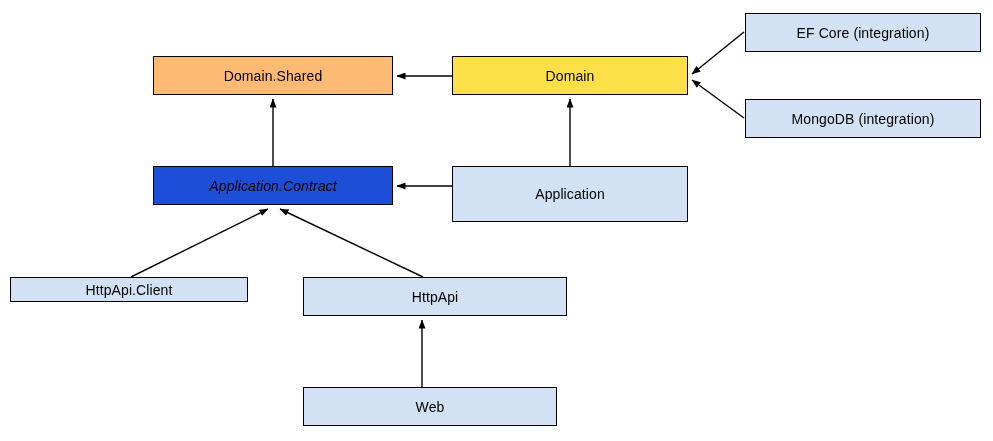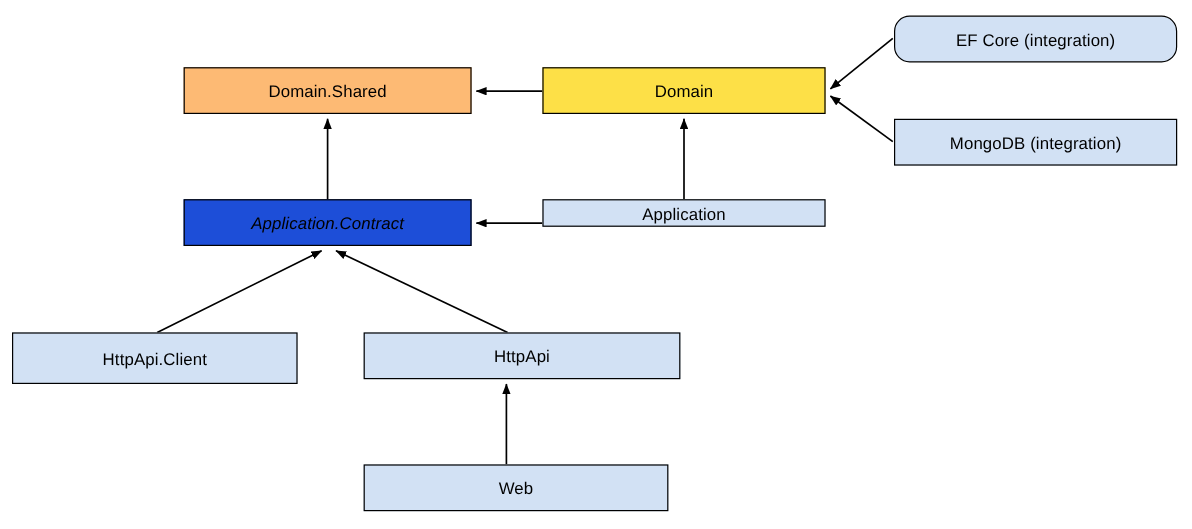--- a/index.html
+++ b/index.html
@@ -68,33 +68,33 @@
       </g>
   </svg>
 
   <div id="nodes-layer">
       <div class="node" style="left: 153px; top: 56px; width: 240px; height: 39px; background: #fdba74; border-color: rgb(0, 0, 0); color: rgb(0, 0, 0);">
         <span class="node-label">Domain.Shared</span>
       </div>
       <div class="node" style="left: 452px; top: 56px; width: 236px; height: 39px; background: #fde047; border-color: rgb(0, 0, 0); color: rgb(0, 0, 0);">
         <span class="node-label">Domain</span>
       </div>
-      <div class="node" style="left: 745px; top: 13px; width: 236px; height: 39px; background: rgb(210, 225, 244); border-color: rgb(0, 0, 0); color: rgb(0, 0, 0); border-radius: 13px;">
+      <div class="node" style="left: 745px; top: 13px; width: 236px; height: 39px; background: rgb(210, 225, 244); border-color: rgb(0, 0, 0); color: rgb(0, 0, 0);">
         <span class="node-label">EF Core (integration)</span>
       </div>
       <div class="node" style="left: 745px; top: 99px; width: 236px; height: 39px; background: rgb(210, 225, 244); border-color: rgb(0, 0, 0); color: rgb(0, 0, 0);">
         <span class="node-label">MongoDB (integration)</span>
       </div>
       <div class="node" style="left: 153px; top: 166px; width: 240px; height: 39px; background: #1d4ed8; border-color: rgb(0, 0, 0); color: rgb(0, 0, 0); font-style: italic;">
         <span class="node-label">Application.Contract</span>
       </div>
-      <div class="node" style="left: 452px; top: 166px; width: 236px; height: 23px; background: rgb(210, 225, 244); border-color: rgb(0, 0, 0); color: rgb(0, 0, 0);">
+      <div class="node" style="left: 452px; top: 166px; width: 236px; height: 56px; background: rgb(210, 225, 244); border-color: rgb(0, 0, 0); color: rgb(0, 0, 0);">
         <span class="node-label">Application</span>
       </div>
-      <div class="node" style="left: 10px; top: 277px; width: 238px; height: 43px; background: rgb(210, 225, 244); border-color: rgb(0, 0, 0); color: rgb(0, 0, 0);">
+      <div class="node" style="left: 10px; top: 277px; width: 238px; height: 25px; background: rgb(210, 225, 244); border-color: rgb(0, 0, 0); color: rgb(0, 0, 0);">
         <span class="node-label">HttpApi.Client</span>
       </div>
       <div class="node" style="left: 303px; top: 277px; width: 264px; height: 39px; background: rgb(210, 225, 244); border-color: rgb(0, 0, 0); color: rgb(0, 0, 0);">
         <span class="node-label">HttpApi</span>
       </div>
       <div class="node" style="left: 303px; top: 387px; width: 254px; height: 39px; background: rgb(210, 225, 244); border-color: rgb(0, 0, 0); color: rgb(0, 0, 0);">
         <span class="node-label">Web</span>
       </div>
     </div>
 

